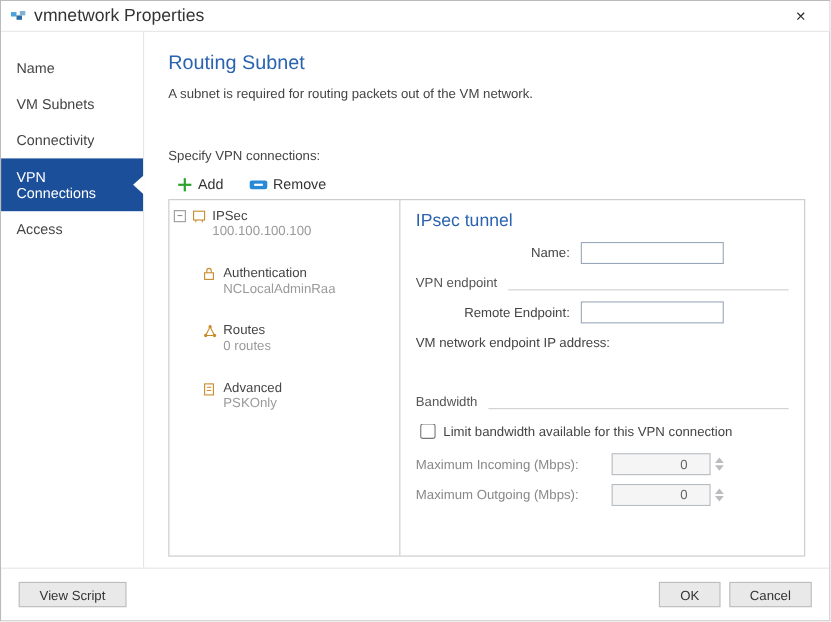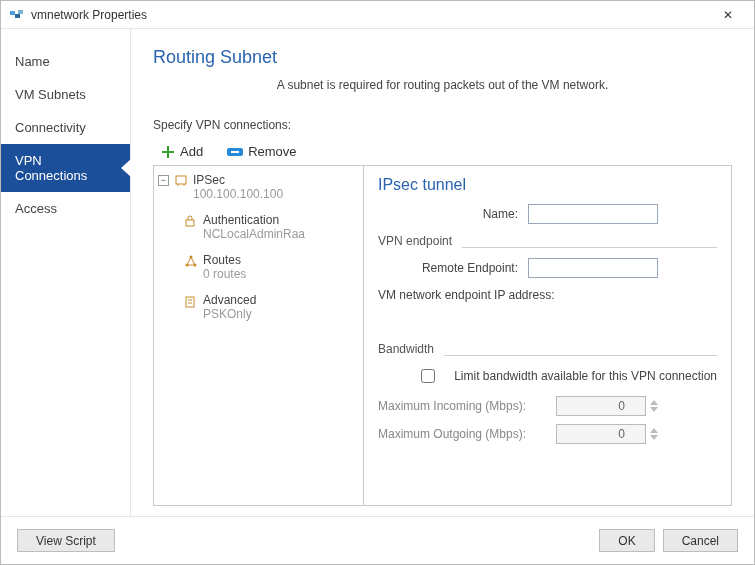--- a/index.html
+++ b/index.html
@@ -18,21 +18,21 @@
     position: relative;
   }
   .titlebar {
     height: 28px;
     display: flex; align-items: center;
     padding: 0 6px 0 8px;
     border-bottom: 1px solid #e6e6e6;
     background: #fff;
   }
   .titlebar .app-icon { margin-right: 6px; display:flex; }
-  .titlebar .title { flex: 1; font-size: 12px; color: #333; }
+  .titlebar .title { flex: 1; font-size: 16px; color: #333; }
   .titlebar .close-btn {
     width: 40px; height: 28px;
     display: flex; align-items: center; justify-content: center;
     cursor: pointer;
   }
 
   .body {
     flex: 1; display: flex; min-height: 0;
   }
   .sidebar {
@@ -66,21 +66,21 @@
     flex: 1; padding: 18px 22px 10px 22px;
     display: flex; flex-direction: column;
     min-width: 0;
   }
   h1.page-title {
     margin: 0 0 10px 0;
     font-size: 18px; font-weight: 400;
     color: #2a63b0;
   }
   .subtitle {
-    font-size: 12px; color: #444; margin-bottom: 26px; text-align: center;
+    font-size: 12px; color: #444; margin-bottom: 42px;
   }
   .section-label { font-size: 12px; color: #444; margin-bottom: 6px; }
   .toolbar {
     display: flex; gap: 16px; align-items: center;
     padding: 4px 4px;
   }
   .tool-btn {
     display: flex; align-items: center; gap: 5px;
     font-size: 13px; color: #333;
     cursor: pointer;
@@ -128,21 +128,21 @@
     flex-shrink: 0;
   }
   .tree-item .tico {
     width: 14px; height: 14px; flex-shrink:0; margin-top:1px;
     display:flex; align-items:center; justify-content:center;
   }
   .tree-item .labels { display:flex; flex-direction:column; min-width:0; }
   .tree-item .lab-main { color:#444; white-space:nowrap; overflow:hidden; text-overflow:ellipsis; }
   .tree-item .lab-sub  { color:#9a9a9a; font-size:12px; white-space:nowrap; overflow:hidden; text-overflow:ellipsis; }
   .tree-children { padding-left: 26px; }
-  .tree-children .tree-item { margin-top: 10px; }
+  .tree-children .tree-item { margin-top: 22px; }
 
   .detail {
     flex: 1; padding: 10px 14px 12px 14px;
     font-size: 12px; color: #444;
     overflow: auto;
   }
   .detail h2 {
     margin: 0 0 10px 0;
     font-size: 16px; font-weight: 400;
     color: #2a63b0;
@@ -157,21 +157,21 @@
     border: 1px solid #9aa7b8; background:#fff;
     padding: 0 4px; font-size: 12px;
   }
   .group-label {
     display: flex; align-items: flex-end; gap: 10px;
     margin: 6px 0 10px 0;
     color: #555;
   }
   .group-label .rule { flex:1; height:1px; background:#cfcfcf; }
 
-  .chk-row { display:flex; align-items:center; gap:16px; margin-bottom: 10px; justify-content: flex-end; }
+  .chk-row { display:flex; align-items:center; gap:4px; margin-bottom: 10px; }
   .chk-row input { width:14px; height:14px; }
   .num-row { display:flex; align-items:center; gap:8px; margin-bottom:8px; color:#888; }
   .num-row label { width: 170px; }
   .num-row .num {
     width: 90px; height: 20px; border:1px solid #b7bcc3; background:#f5f5f5;
     text-align: right; padding: 2px 20px 2px 4px; position: relative;
     color:#666;
   }
   .spin {
     position:absolute; right:-16px; top:0; width:12px; height:100%;

